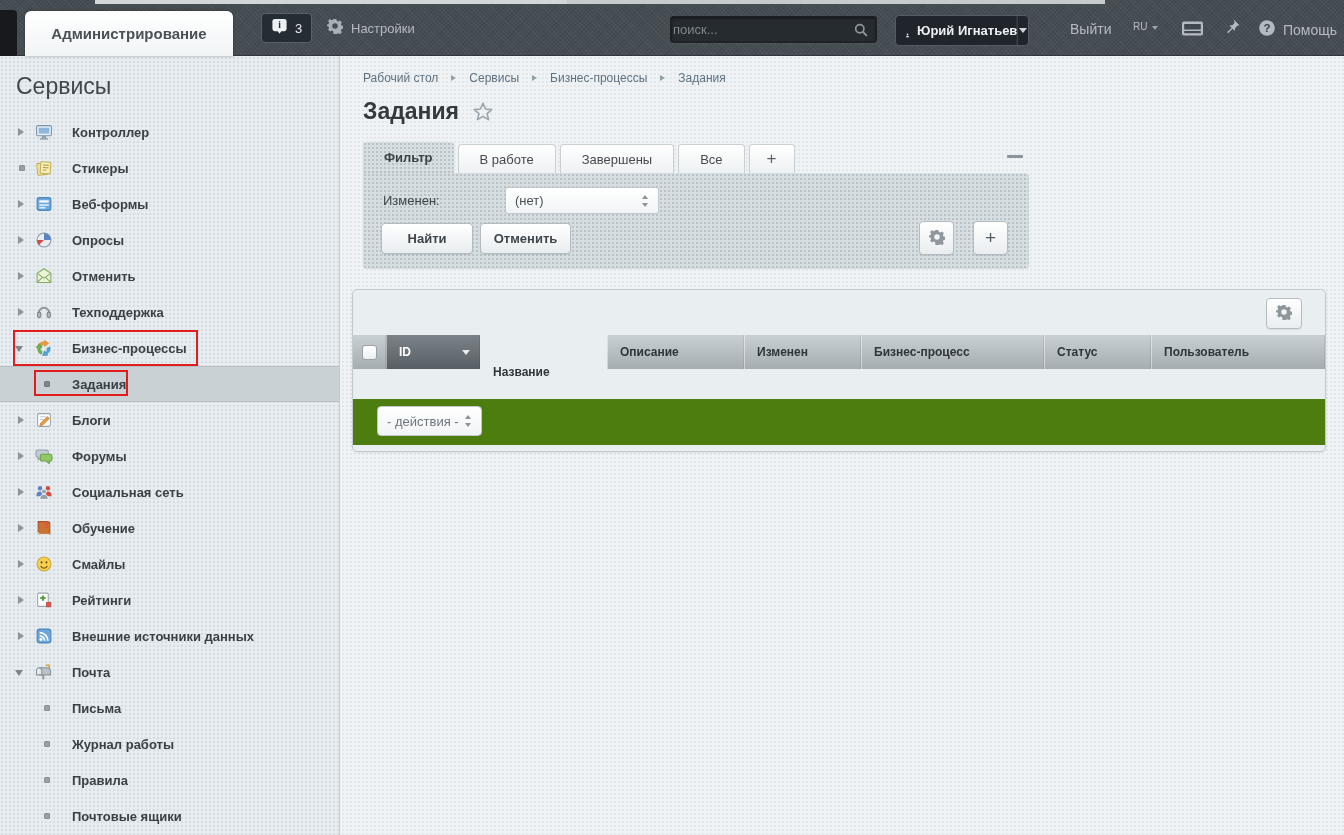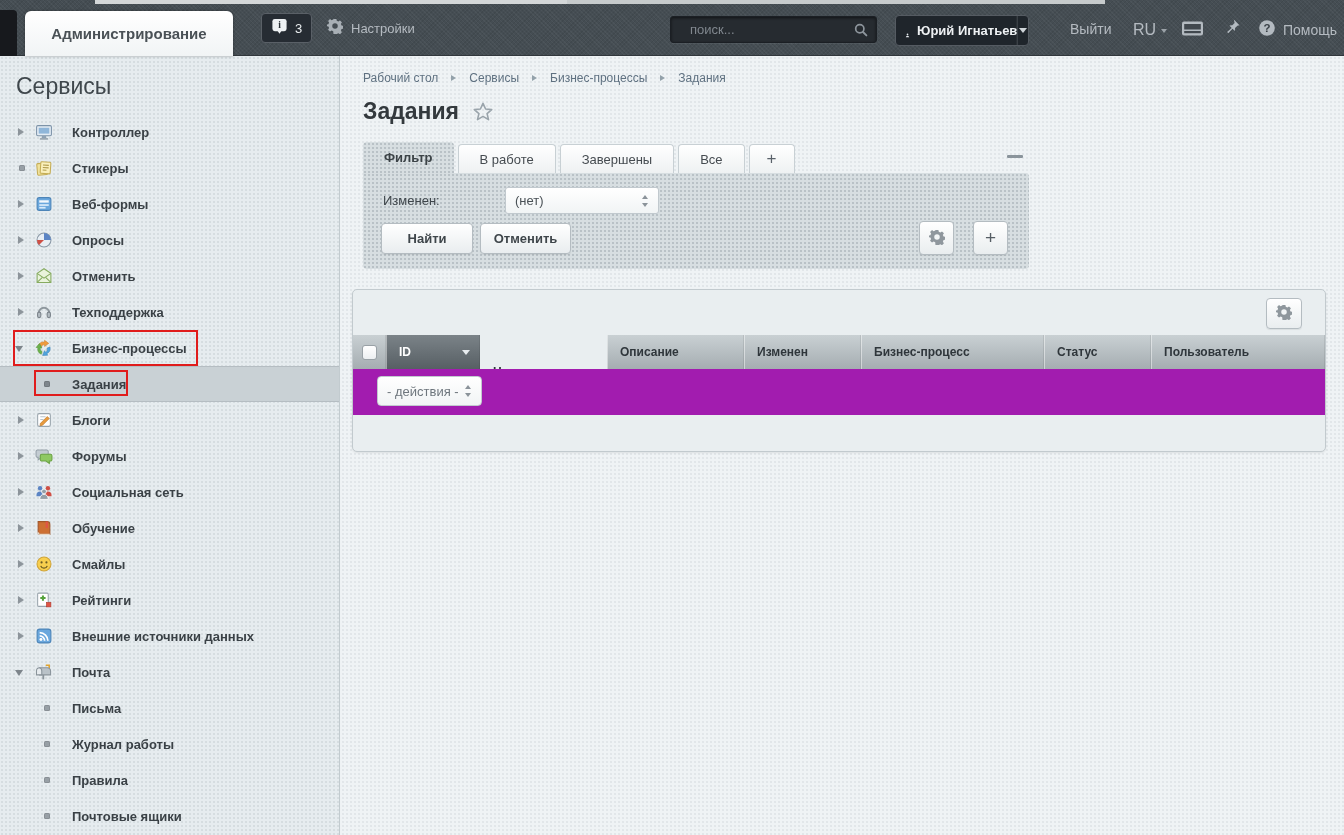--- a/index.html
+++ b/index.html
@@ -43,39 +43,39 @@
 
   #settings-btn { position:absolute; left:327px; top:19px; height:18px;
     display:flex; align-items:center; gap:8px; cursor:pointer; }
   #settings-btn svg { width:16px; height:16px; }
   .tb-text { color:#b5bbc1; font-size:13px; }
 
   #search-box { position:absolute; left:670px; top:16px; width:207px; height:27px;
     background:#262b30; border:1px solid #1b1f24; border-radius:3px;
     box-shadow:inset 0 1px 3px rgba(0,0,0,.55), 0 1px 0 rgba(255,255,255,.06); }
   #search-input { position:absolute; left:0; top:0; width:178px; height:25px;
-    background:transparent; border:none; outline:none; padding:0 19px;
+    background:transparent; border:none; outline:none; padding:0 2px;
     color:#f97316; font-size:13px; font-family:inherit; }
   #search-input::placeholder { color:#80878e; opacity:1; }
   #search-icon { position:absolute; right:7px; top:5px; width:16px; height:16px; cursor:pointer; }
 
   #user-btn { position:absolute; left:895px; top:15px; width:134px; height:31px;
     background:#1f252b; border:1px solid #555b62; border-radius:4px;
     display:flex; align-items:center; cursor:pointer; }
   #user-btn .usr-ic { width:14px; height:14px; margin-left:9px; }
   #user-name { color:#eef1f3; font-size:13px; font-weight:700; margin-left:7px; white-space:nowrap; }
   #user-caret { margin-left:auto; width:28px; align-self:stretch;
     border-left:1px solid #3a4046; box-shadow:-1px 0 0 rgba(255,255,255,.05);
     display:flex; align-items:center; justify-content:center; }
   .caret-down { width:0; height:0; border-left:4.5px solid transparent;
     border-right:4.5px solid transparent; border-top:5px solid #cfd4d8; }
 
   #logout-link { position:absolute; left:1070px; top:21px; font-size:14px; color:#b5bbc1; cursor:pointer; }
   #lang-sel { position:absolute; left:1133px; top:21px; display:flex; align-items:center; gap:5px;
-    font-size:16px; color:#b5bbc1; cursor:pointer; }
+    font-size:10px; color:#b5bbc1; cursor:pointer; }
   .caret-mini { width:0; height:0; border-left:3.5px solid transparent;
     border-right:3.5px solid transparent; border-top:4px solid #9ba2a8; margin-top:2px; }
   #kb-icon { position:absolute; left:1181px; top:20px; width:23px; height:17px; cursor:pointer; }
   #pin-icon { position:absolute; left:1224px; top:18px; width:17px; height:19px; cursor:pointer; }
   #help-btn { position:absolute; left:1258px; top:19px; display:flex; align-items:center; gap:7px;
     font-size:14px; color:#b5bbc1; cursor:pointer; }
   #help-btn svg { width:18px; height:18px; }
 
   
   #sidebar { position:absolute; left:0; top:56px; width:340px; height:779px;
@@ -168,21 +168,21 @@
   .gh-cell:first-child { border-left:none; justify-content:center; padding:0; }
   .gh-cell.sorted { background:linear-gradient(#7b8388,#575f64); color:#fff;
     justify-content:space-between; padding-right:10px; }
   .sort-caret { width:0; height:0; border-left:4.5px solid transparent;
     border-right:4.5px solid transparent; border-top:5px solid #e8ecef; }
   .cb { width:15px; height:15px; background:linear-gradient(#ffffff,#eceff1);
     border:1px solid #99a1a6; border-radius:3px; cursor:pointer; }
   #grid-empty { height:36px; background:#fff; border-bottom:1px solid #d7dde0;
     display:flex; align-items:center; justify-content:center;
     font-size:13px; color:#3d4449; }
-  #grid-footer { position:relative; height:46px; background:#a21caf; }
+  #grid-footer { position:relative; height:46px; background:#4d7c0f;margin-top:30px; }
   #actions-select { position:absolute; left:24px; top:7px; width:105px; height:30px;
     border-radius:4px; color:#6e767d; }
 </style>
 </head>
 <body>
 
 <div id="app">
 
   <div class="artifact" id="artifact-a"></div>
   <div class="artifact" id="artifact-b"></div>

